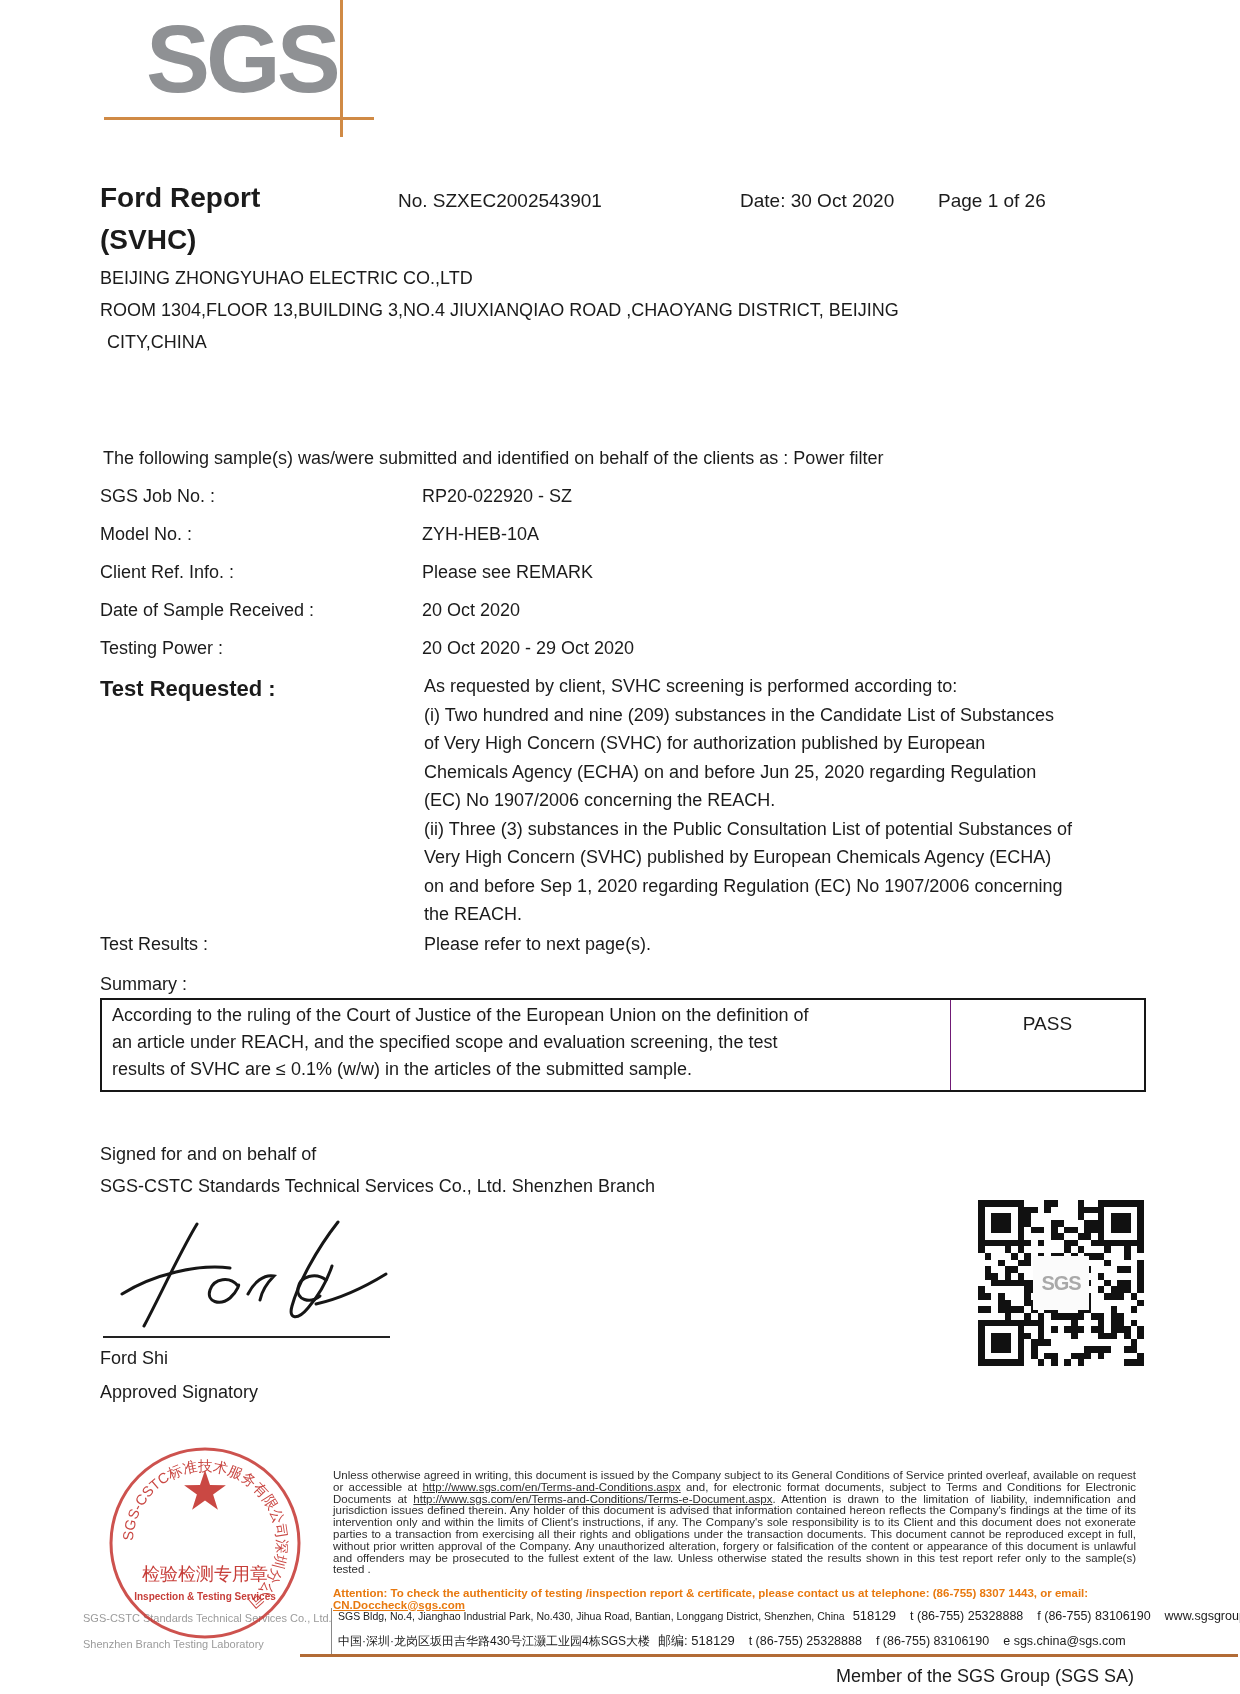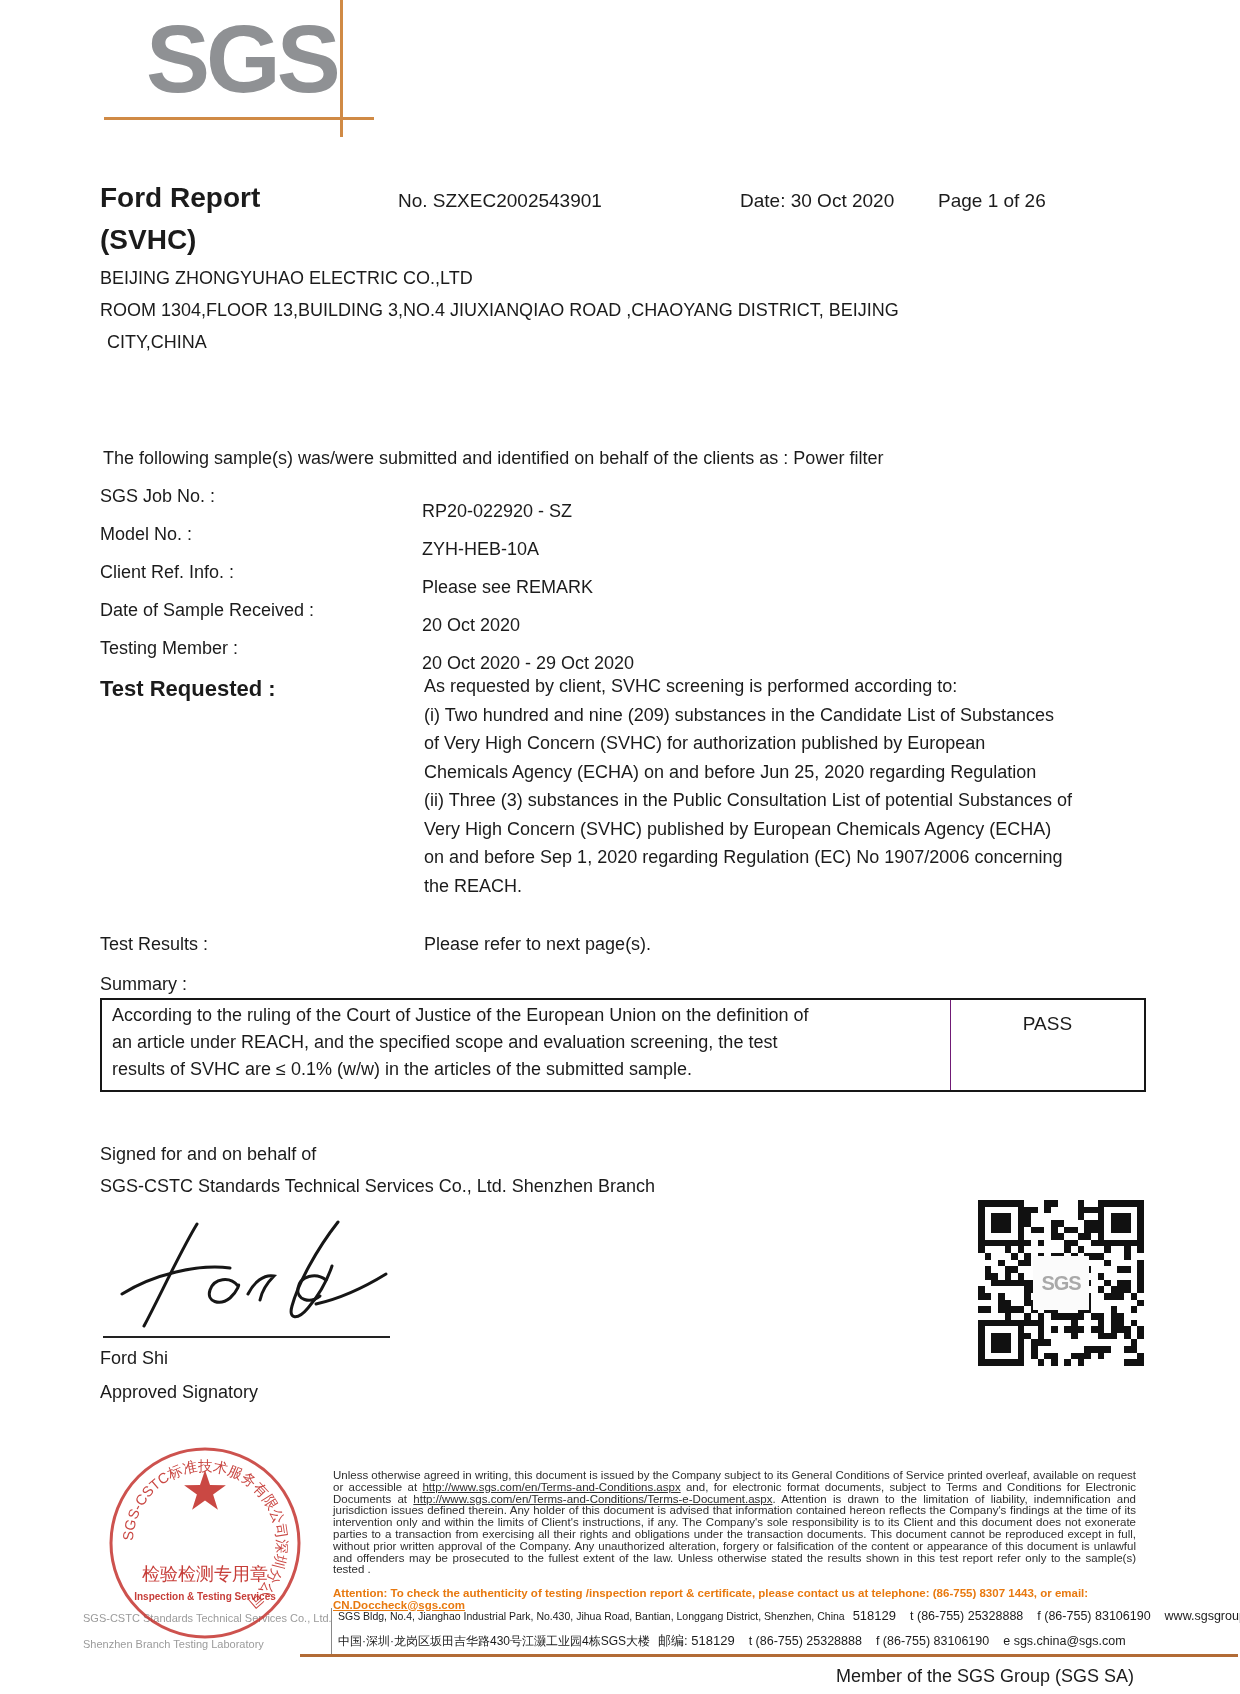--- a/index.html
+++ b/index.html
@@ -18,21 +18,21 @@
 
   
   .cl1{position:absolute;left:100px;top:268px;font-size:18px;}
   .cl2{position:absolute;left:100px;top:300px;font-size:18px;}
   .cl3{position:absolute;left:107px;top:332px;font-size:18px;}
 
   .intro{position:absolute;left:103px;top:448px;font-size:18px;}
 
   .frow{position:absolute;left:0;width:1240px;font-size:18px;}
   .frow .lbl{position:absolute;left:100px;white-space:nowrap;}
-  .frow .val{position:absolute;left:422px;white-space:nowrap;margin-top:15px;}
+  .frow .val{position:absolute;left:422px;white-space:nowrap;}
 
   .tr-label{position:absolute;left:100px;top:676px;font-size:22px;font-weight:bold;}
   .para{position:absolute;left:424px;top:676px;font-size:18px;}
   .para div{height:28.5px;white-space:nowrap;}
 
   .res-label{position:absolute;left:100px;top:934px;font-size:18px;}
   .res-val{position:absolute;left:424px;top:934px;font-size:18px;}
 
   .sum-label{position:absolute;left:100px;top:974px;font-size:18px;}
   .sumbox{position:absolute;left:100px;top:998px;width:1042px;height:90px;border:2px solid #161616;display:flex;}
@@ -108,30 +108,31 @@
   </div>
   <div class="frow" style="top:562px">
     <span class="lbl">Client Ref. Info. :</span>
     <span class="val">Please see REMARK</span>
   </div>
   <div class="frow" style="top:600px">
     <span class="lbl">Date of Sample Received :</span>
     <span class="val">20 Oct 2020</span>
   </div>
   <div class="frow" style="top:638px">
-    <span class="lbl">Testing Member :</span>
+    <span class="lbl">Testing Power :</span>
     <span class="val">20 Oct 2020 - 29 Oct 2020</span>
   </div>
 
   <div class="tr-label">Test Requested :</div>
   <div class="para">
     <div>As requested by client, SVHC screening is performed according to:</div>
     <div>(i) Two hundred and nine (209) substances in the Candidate List of Substances</div>
     <div>of Very High Concern (SVHC) for authorization published by European</div>
     <div>Chemicals Agency (ECHA) on and before Jun 25, 2020 regarding Regulation</div>
+    <div>(EC) No 1907/2006 concerning the REACH.</div>
     <div>(ii) Three (3) substances in the Public Consultation List of potential Substances of</div>
     <div>Very High Concern (SVHC) published by European Chemicals Agency (ECHA)</div>
     <div>on and before Sep 1, 2020 regarding Regulation (EC) No 1907/2006 concerning</div>
     <div>the REACH.</div>
   </div>
 
   <div class="res-label">Test Results :</div>
   <div class="res-val">Please refer to next page(s).</div>
 
   <div class="sum-label">Summary :</div>

